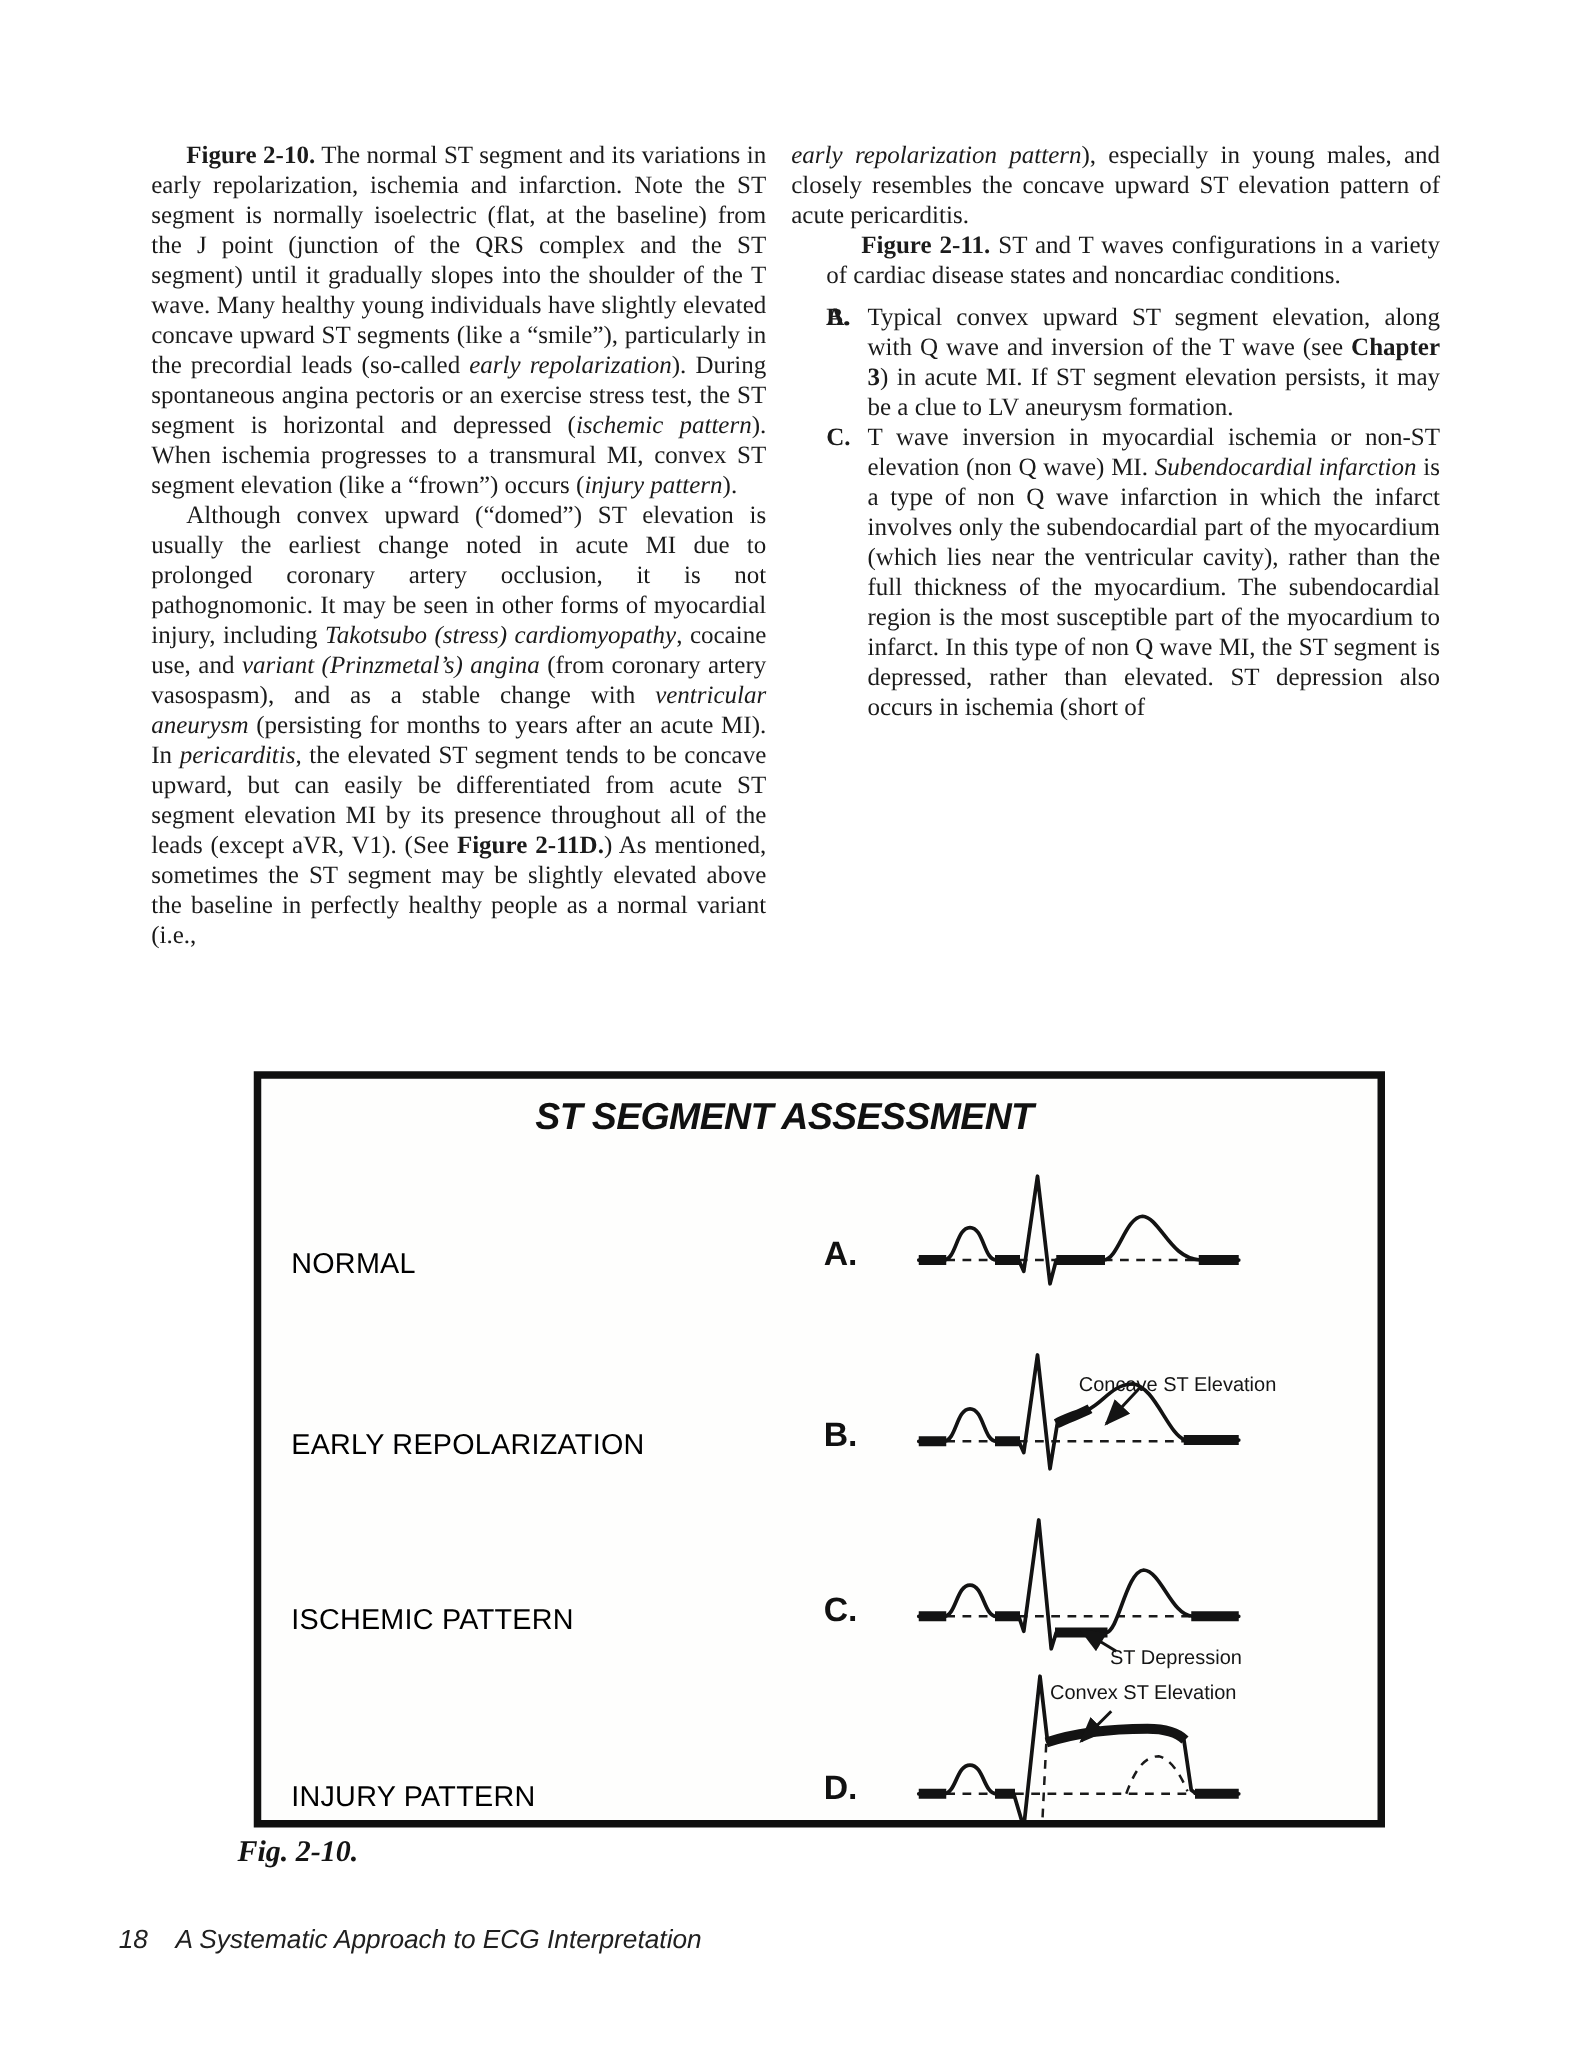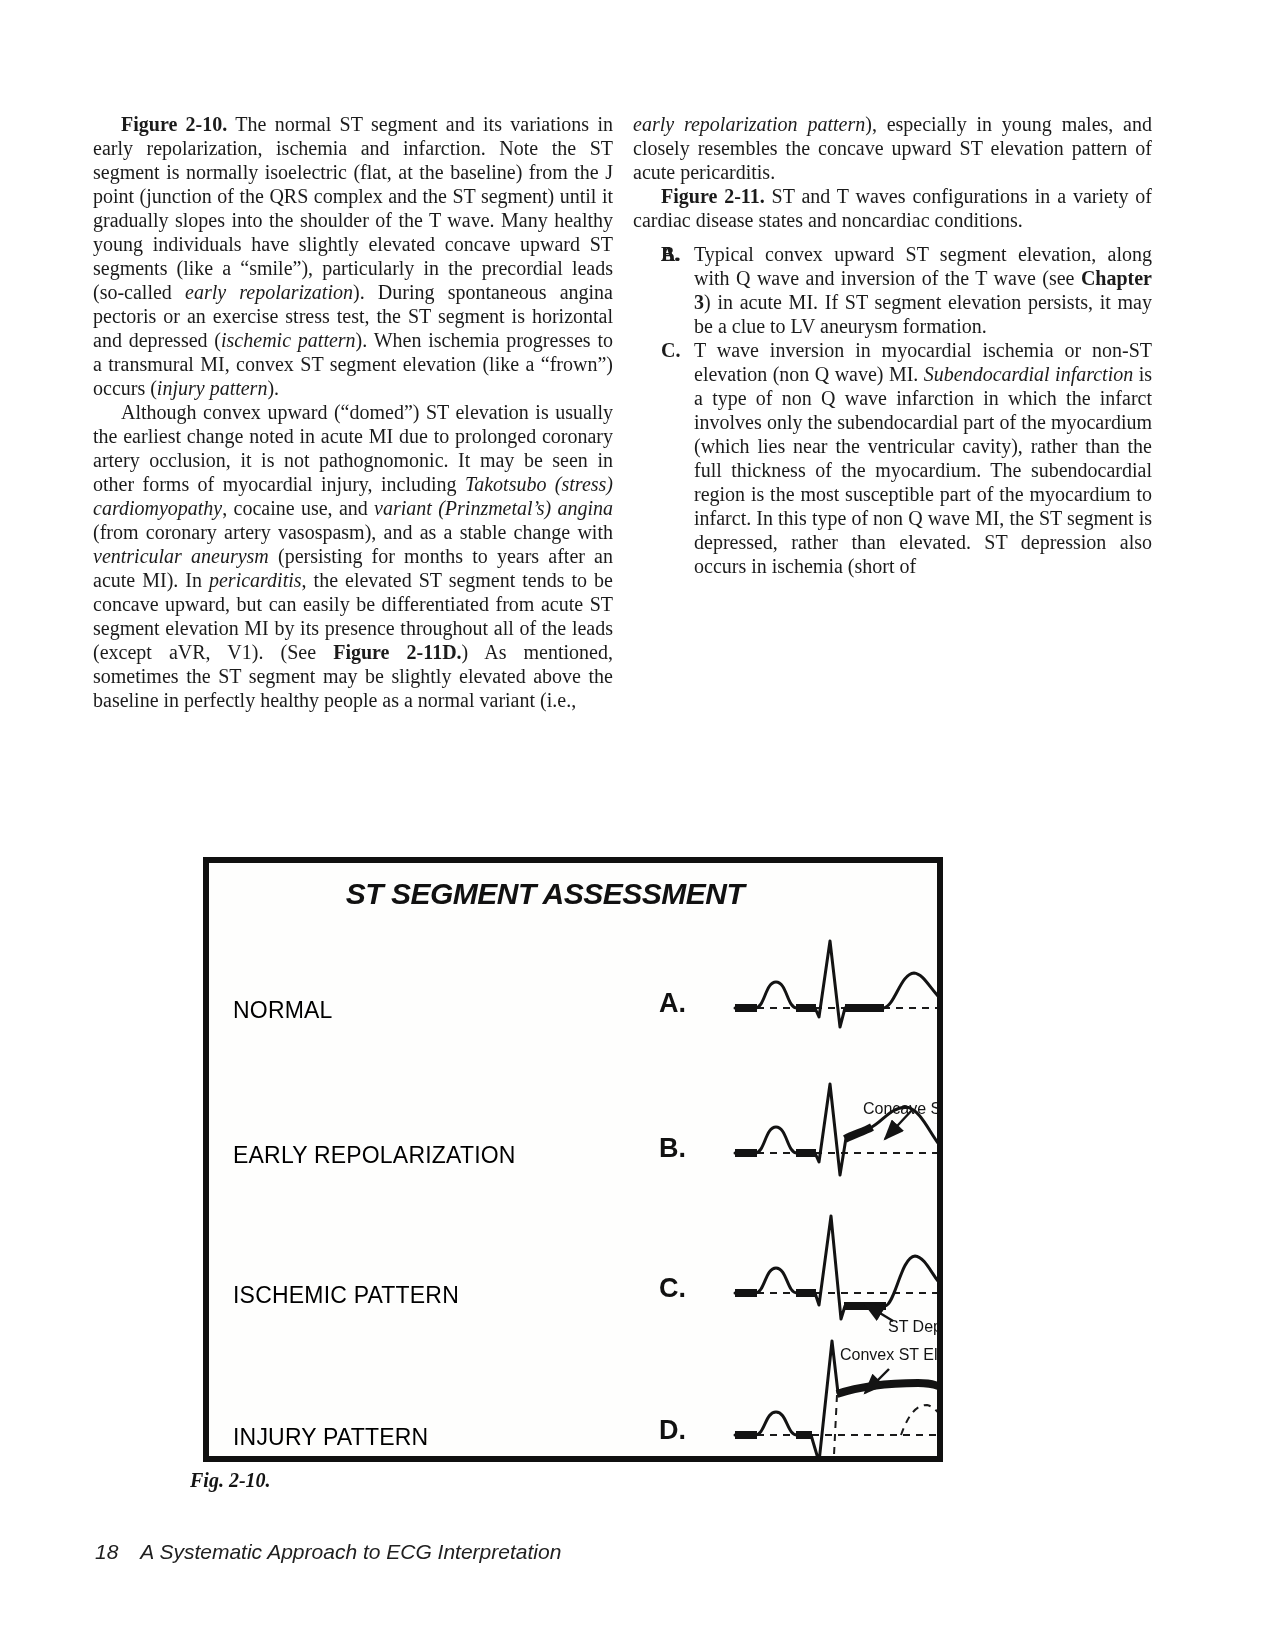--- a/index.html
+++ b/index.html
@@ -14,29 +14,29 @@
   .page{position:absolute;inset:0;}
   
   .col{
     position:absolute;top:112px;
     font-size:20px;line-height:24px;
     text-align:justify;
   }
   .col-left{left:93px;width:520px;}
   .col-right{left:633px;width:519px;}
   .para{margin:0;}
-  .para.indent{text-indent:28px;}
+  .para.indent{text-indent:28px;margin-left:28px;}
   .seg-b{font-weight:bold;}
   .seg-i{font-style:italic;}
   .fig-list{margin-top:10px;}
   .list-item{position:relative;padding-left:61px;text-align:justify;}
   .list-letter{position:absolute;left:28px;top:0;font-weight:bold;}
   
   .figure-box{
-    position:absolute;left:203px;top:857px;width:740px;height:605px;
+    position:absolute;left:203px;top:857px;width:905px;height:605px;
     border:6px solid #101010;box-sizing:border-box;
     background:#fefefd;overflow:hidden;
     font-family:"Liberation Sans", sans-serif;
   }
   .fig-title{
     position:absolute;top:14px;left:0;width:100%;
     text-align:center;transform:translateX(-28px);
     font-weight:bold;font-style:italic;font-size:30px;letter-spacing:-0.5px;
     color:#111;
   }
@@ -51,21 +51,21 @@
   .wave{position:absolute;left:524px;}
   .annot{
     position:absolute;font-size:16px;color:#141414;white-space:nowrap;
   }
   .arrow{position:absolute;overflow:visible;}
   .arrow line{stroke:#141414;stroke-width:2.4;}
   
   .fig-caption{
     position:absolute;left:190px;top:1469px;
     font-family:"Liberation Serif", serif;
-    font-weight:bold;font-style:italic;font-size:20px;color:#141414;text-align:right;
+    font-weight:bold;font-style:italic;font-size:24px;color:#141414;text-align:right;
   }
   .footer{
     position:absolute;left:95px;top:1540px;
     font-family:"Liberation Sans", sans-serif;
     font-style:italic;font-size:21px;color:#202020;
   }
   .footer .book{margin-left:22px;}
   
   .tr{fill:none;stroke:#131313;stroke-width:3;stroke-linejoin:round;stroke-linecap:round;}
   .tk{fill:none;stroke:#131313;stroke-width:8;stroke-linecap:butt;}

